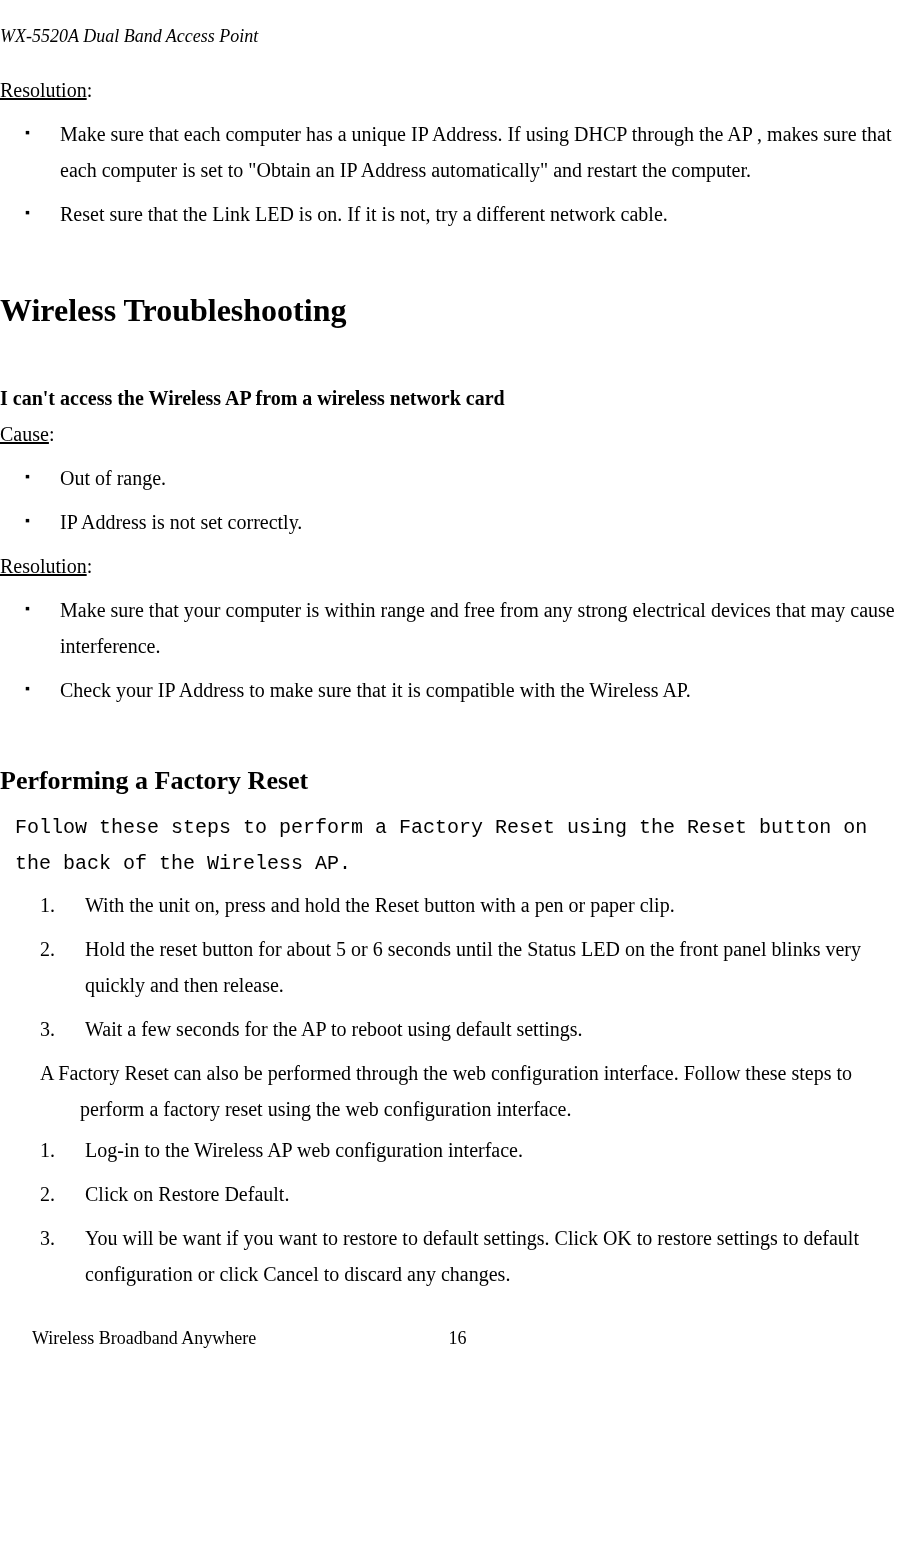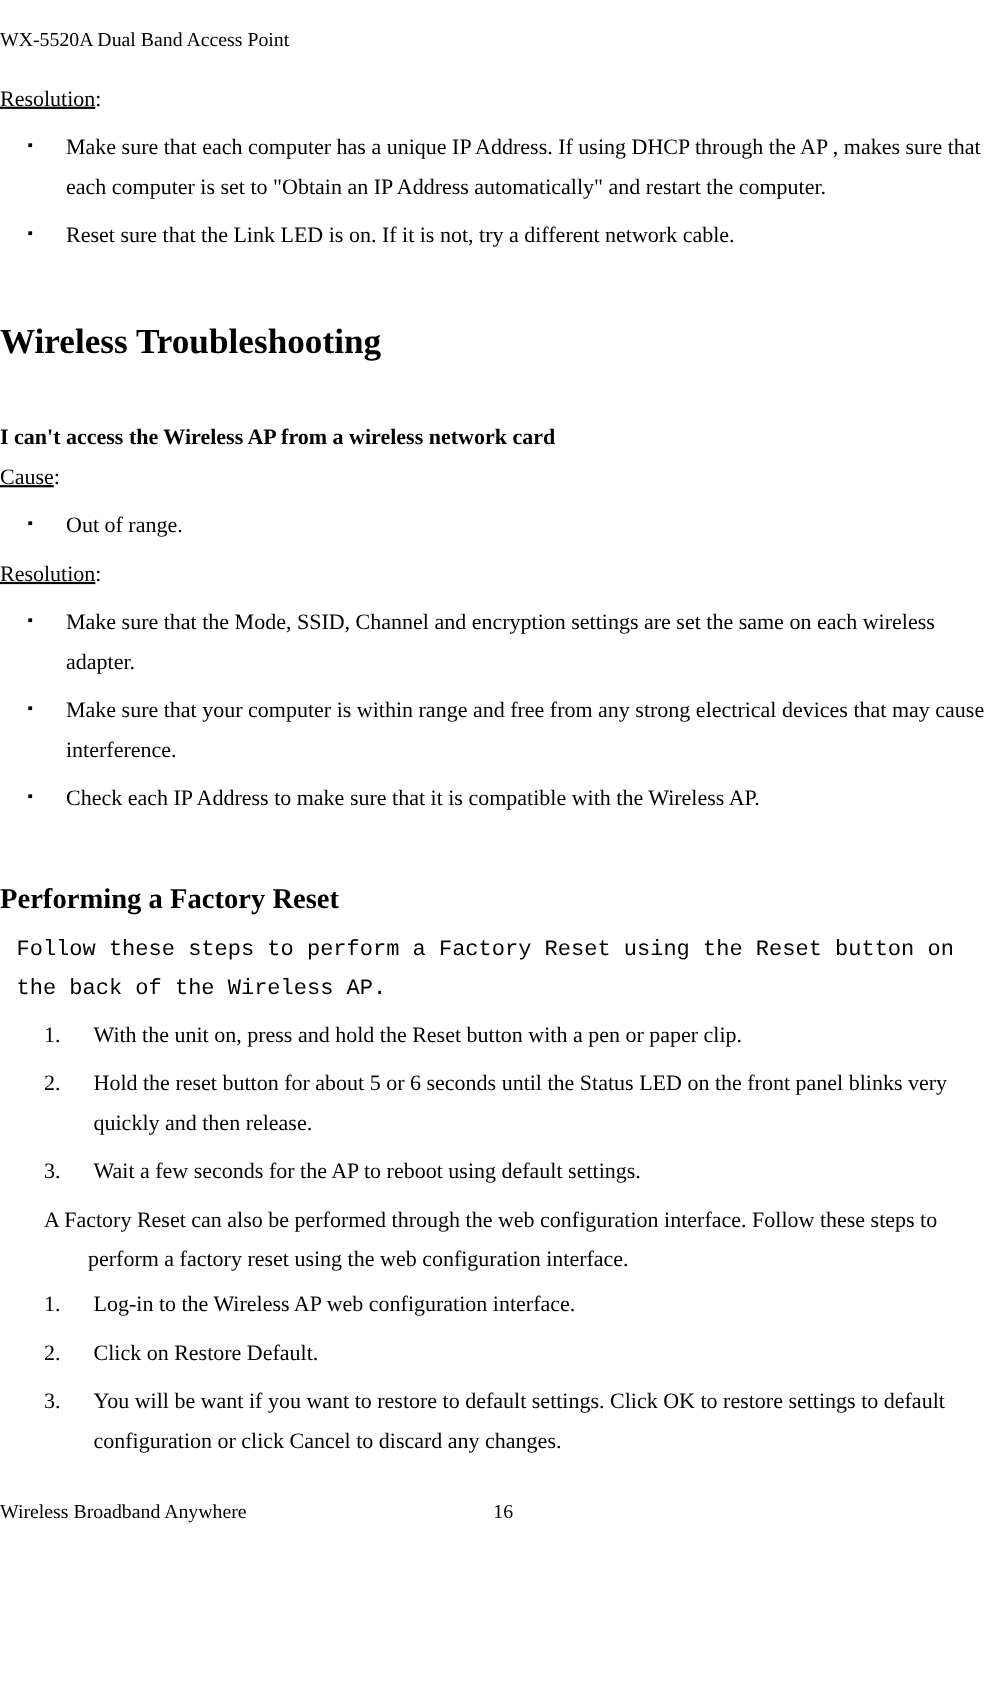--- a/index.html
+++ b/index.html
@@ -7,20 +7,21 @@
       font-size: 20px;
       line-height: 1.8;
       margin: 0;
       padding: 20px 0 20px 0;
       max-width: 915px;
       color: #000;
     }
     .header {
       font-size: 18px;
       margin-bottom: 20px;
+      font-style: italic;
     }
     .underline {
       text-decoration: underline;
     }
     .bullet-list {
       list-style: none;
       margin: 8px 0;
     }
     .bullet-list li {
       position: relative;
@@ -65,20 +66,21 @@
     }
     .num-list li .num {
       position: absolute;
       left: -15px;
     }
     .footer {
       display: flex;
       justify-content: space-between;
       margin-top: 30px;
       font-size: 18px;
+      padding-left: 32px;
     }
     .page-num {
       position: absolute;
       left: 50%;
       transform: translateX(-50%);
     }
     .footer-wrap {
       position: relative;
     }
   </style>
@@ -95,26 +97,26 @@
   </ul>
 </div>
 
 <h1>Wireless Troubleshooting</h1>
 
 <div>
   <div class="bold">I can't access the Wireless AP from a wireless network card</div>
   <span class="underline">Cause</span><span>:</span>
   <ul class="bullet-list">
     <li>Out of range.</li>
+    <li>IP Address is not set correctly.</li>
   </ul>
   <span class="underline">Resolution</span><span>:</span>
   <ul class="bullet-list">
-    <li>Make sure that the Mode, SSID, Channel and encryption settings are set the same on each wireless adapter.</li>
     <li>Make sure that your computer is within range and free from any strong electrical devices that may cause interference.</li>
-    <li>Check each IP Address to make sure that it is compatible with the Wireless AP.</li>
+    <li>Check your IP Address to make sure that it is compatible with the Wireless AP.</li>
   </ul>
 </div>
 
 <h2>Performing a Factory Reset</h2>
 <div class="indent-1">Follow these steps to perform a Factory Reset using the Reset button on the back of the Wireless AP.</div>
 <ol class="num-list">
   <li><span class="num">1.</span><span>With the unit on, press and hold the Reset button with a pen or paper clip.</span></li>
   <li><span class="num">2.</span><span>Hold the reset button for about 5 or 6 seconds until the Status LED on the front panel blinks very quickly and then release.</span></li>
   <li><span class="num">3.</span><span>Wait a few seconds for the AP to reboot using default settings.</span></li>
 </ol>

